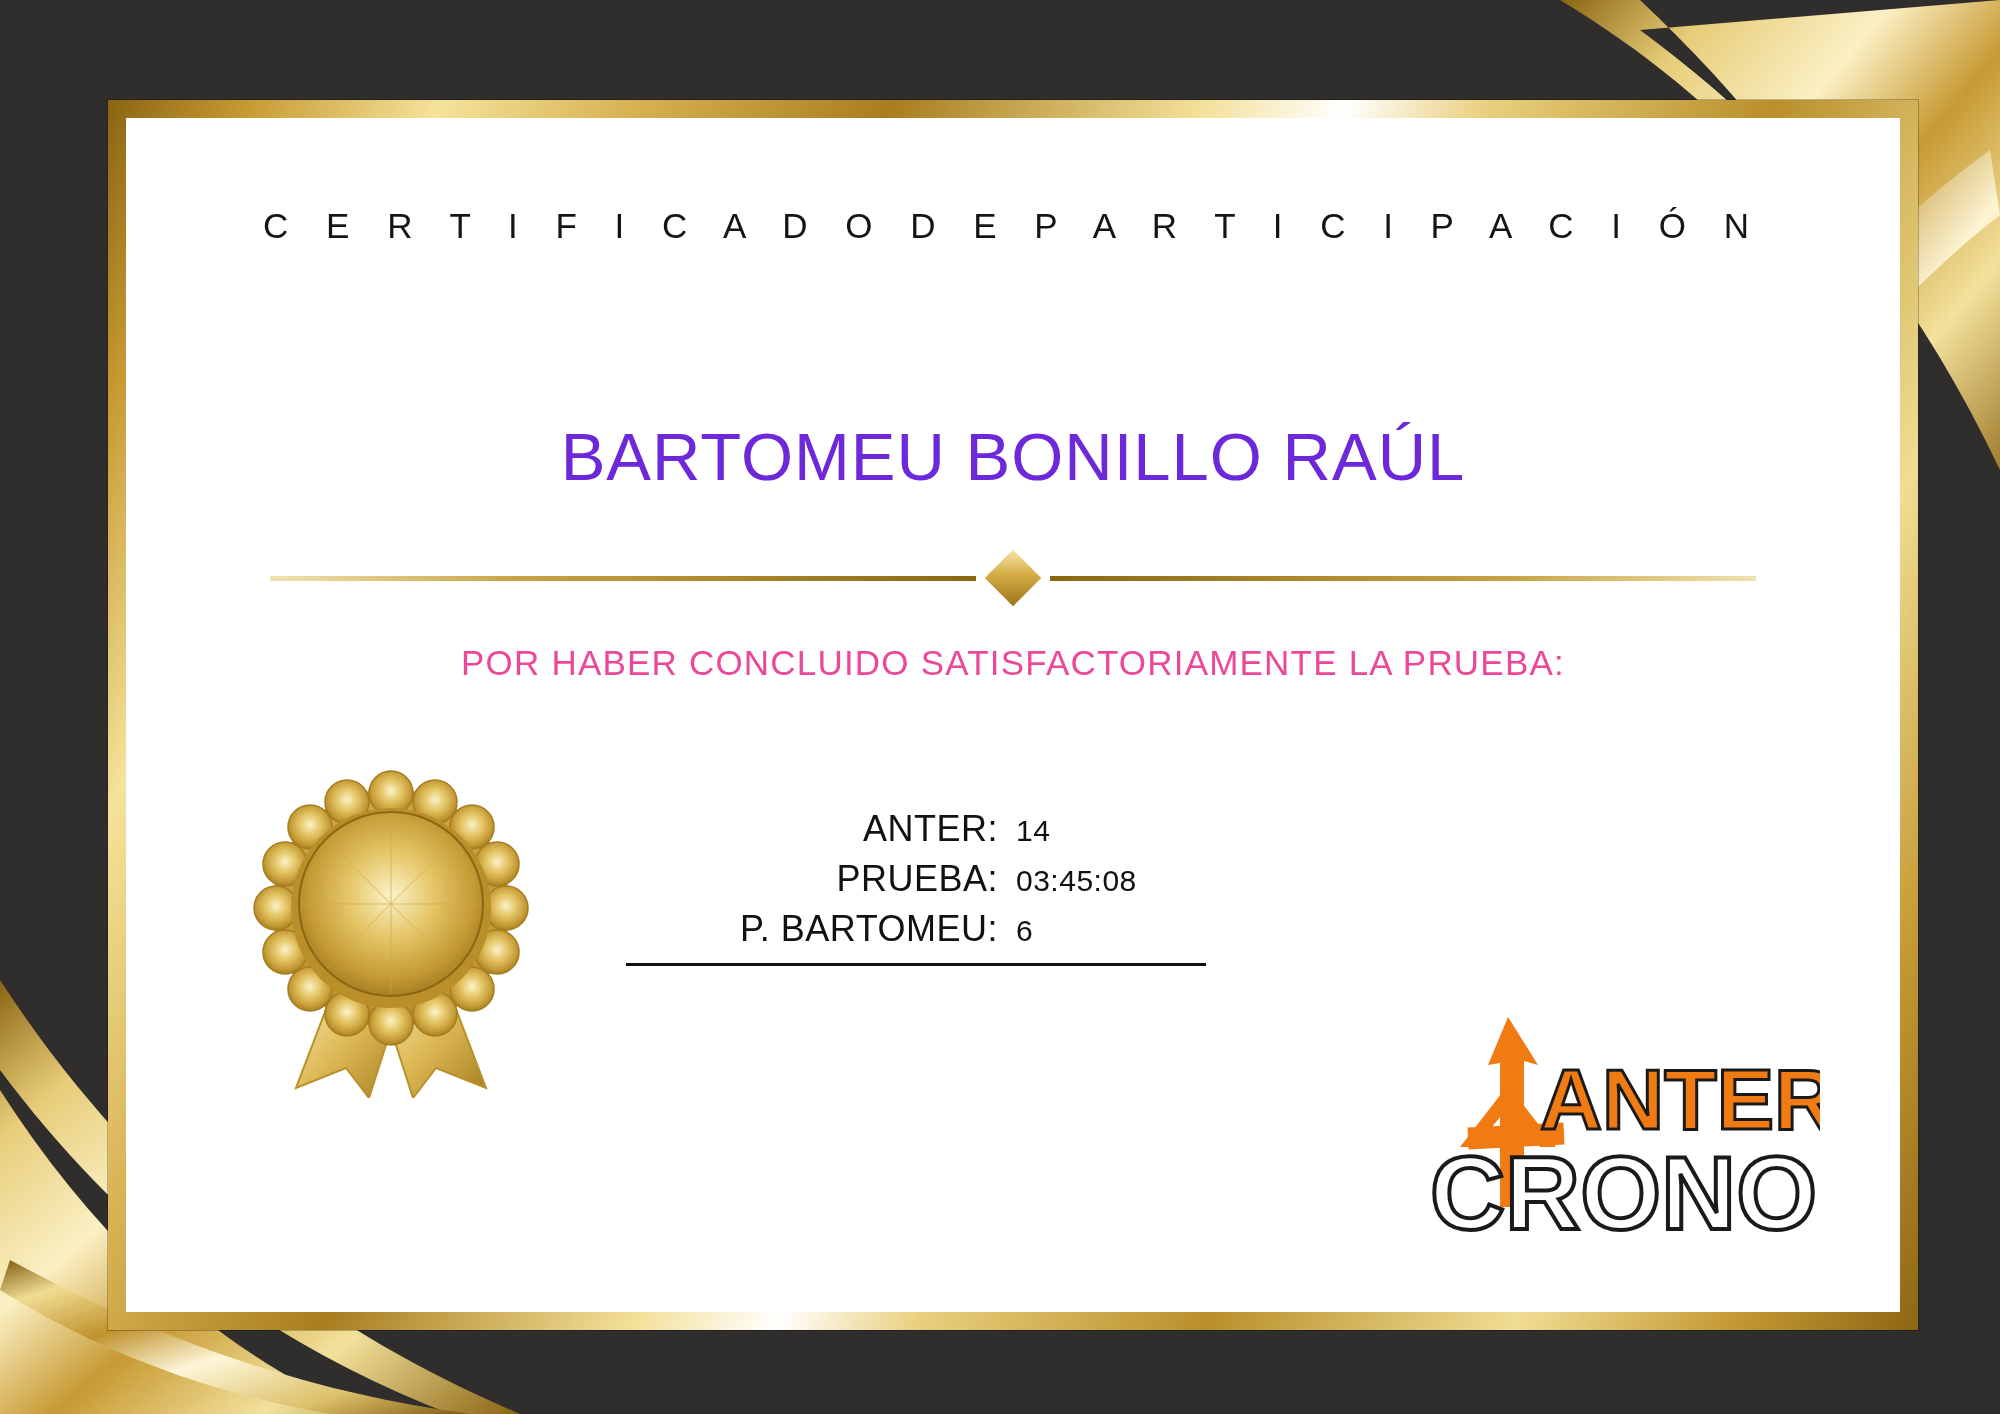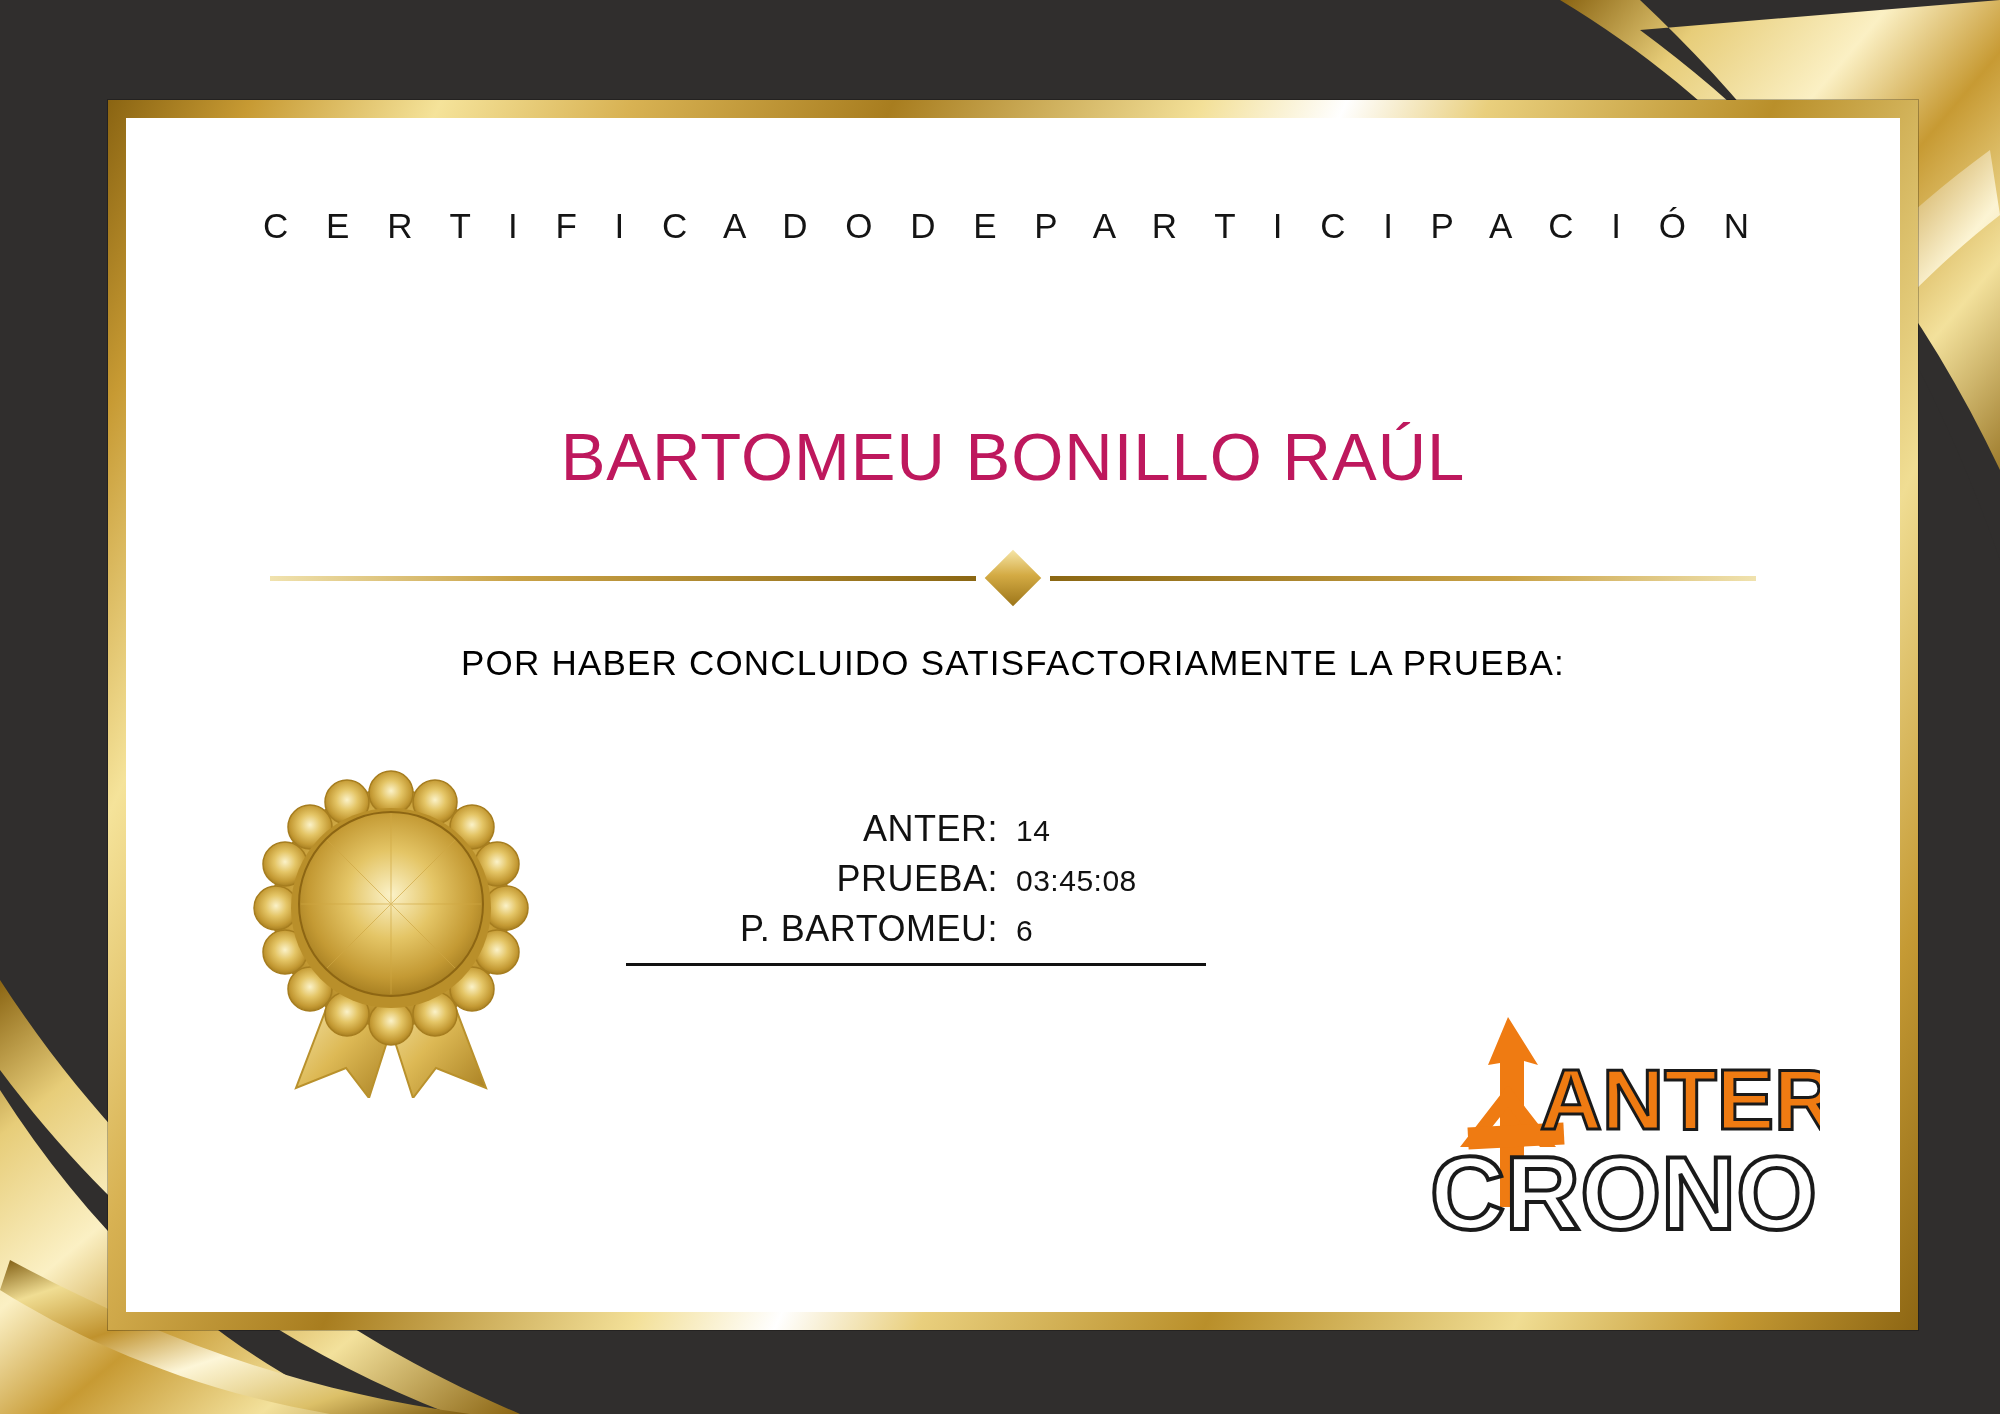--- a/index.html
+++ b/index.html
@@ -80,21 +80,21 @@
   }
 
   .recipient {
     position: absolute;
     top: 300px;
     left: 0;
     right: 0;
     text-align: center;
     font-size: 67px;
     letter-spacing: 1px;
-    color: #be185d;
+    color: #6d28d9;
     font-weight: 400;
     white-space: nowrap;
   }
 
   
   .divider {
     position: absolute;
     top: 440px;
     left: 144px;
     right: 144px;
@@ -127,21 +127,21 @@
   }
 
   .subtitle {
     position: absolute;
     top: 525px;
     left: 0;
     right: 0;
     text-align: center;
     font-size: 35px;
     letter-spacing: 1.2px;
-    color: #000000;
+    color: #ec4899;
     white-space: nowrap;
   }
 
   
   .results {
     position: absolute;
     left: 560px;
     top: 690px;
     width: 640px;
   }

